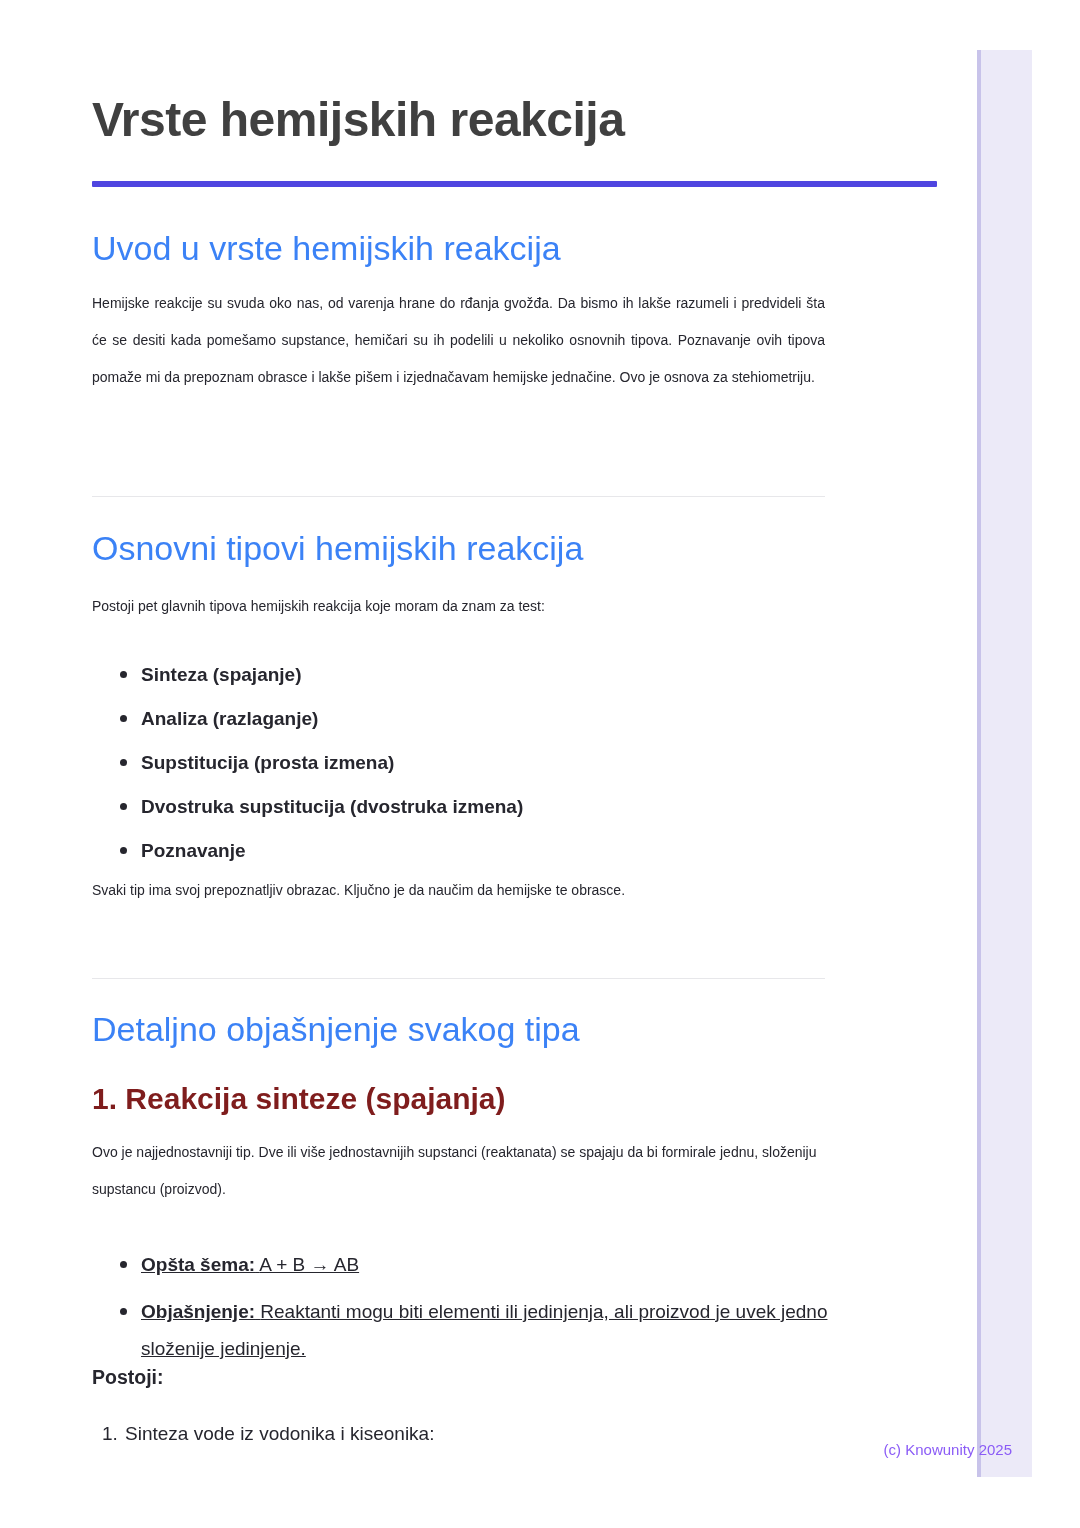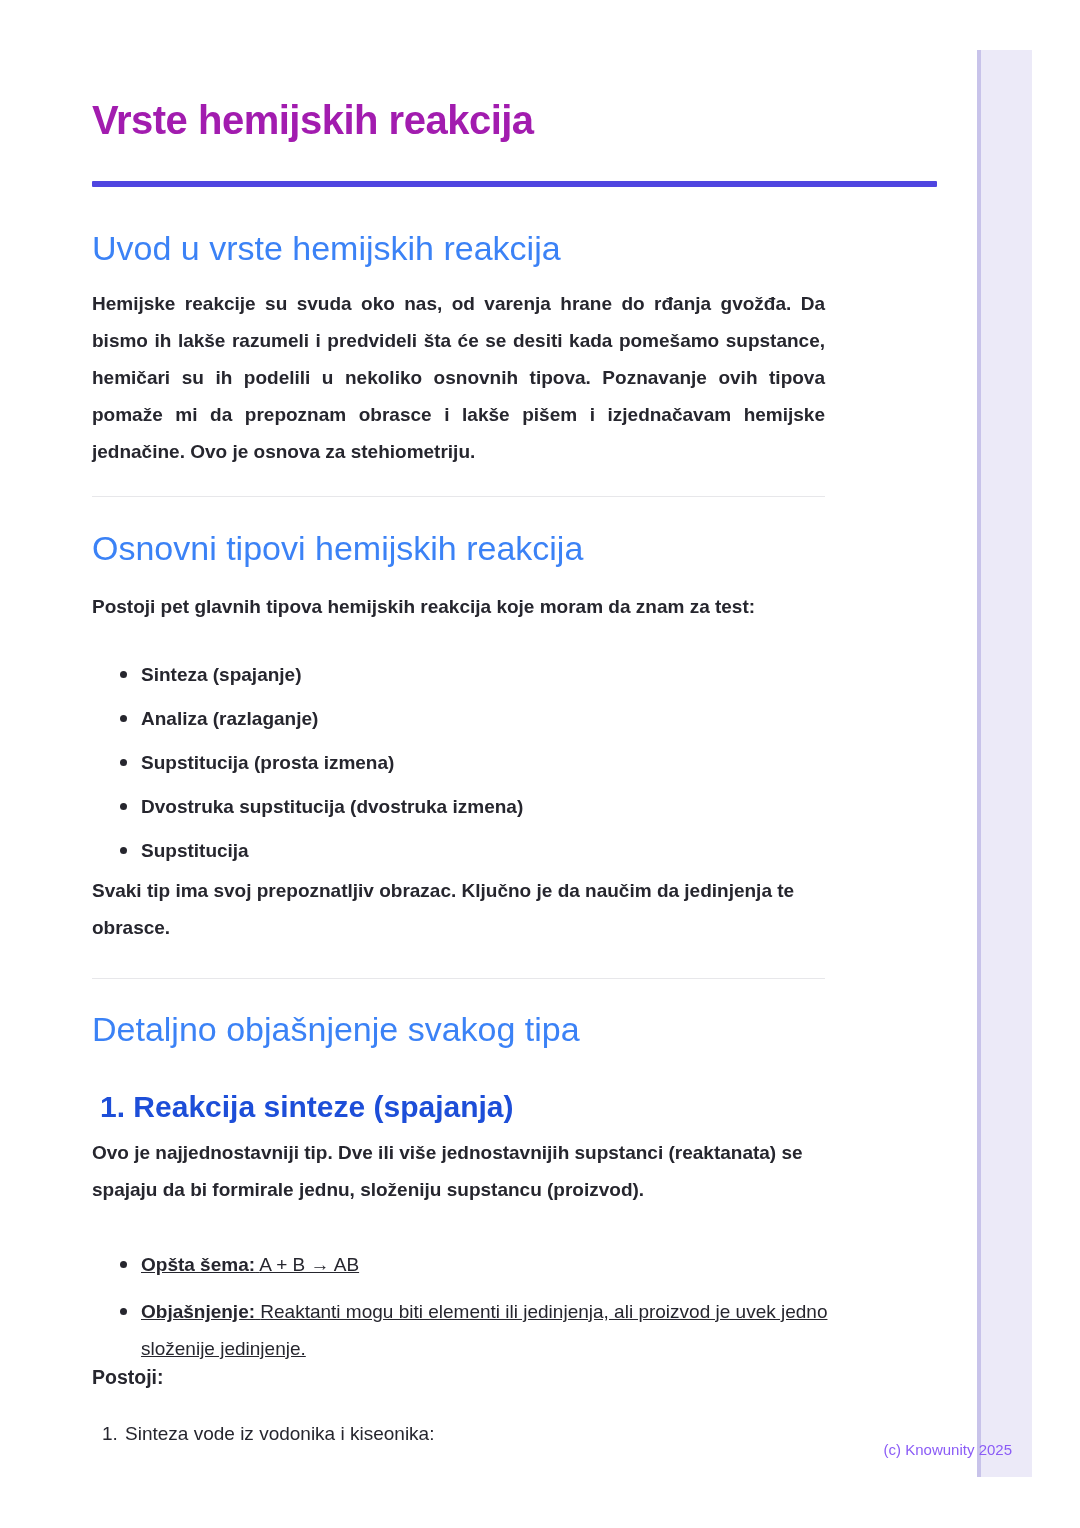--- a/index.html
+++ b/index.html
@@ -7,33 +7,33 @@
   .page{position:relative;width:1080px;height:1528px;background:#ffffff;overflow:hidden;}
 
   
   .strip{position:absolute;left:977px;top:50px;width:51px;height:1427px;
          background:#eceaf8;border-left:4px solid #c8c3ea;z-index:1;}
 
   .content{position:absolute;left:0;top:0;width:1080px;height:1528px;z-index:2;}
 
   .abs{position:absolute;left:92px;}
 
-  .doc-title{top:92px;width:845px;font-size:40px;font-weight:700;line-height:56px;
-             letter-spacing:-0.5px;color:#a21caf;margin:0;}
+  .doc-title{top:92px;width:845px;font-size:48px;font-weight:700;line-height:56px;
+             letter-spacing:-0.5px;color:#404040;margin:0;}
   .title-rule{top:181px;width:845px;height:6px;background:#4f45e0;border-radius:1px;}
 
   .h2{width:845px;font-size:34px;font-weight:400;line-height:41px;color:#3b82f6;margin:0;}
   .h2-intro{top:228px;}
   .h2-types{top:528px;}
   .h2-details{top:1009px;}
 
-  .h3{width:845px;font-size:30px;font-weight:600;line-height:36px;color:#1d4ed8;margin:8px;}
+  .h3{width:845px;font-size:30px;font-weight:600;line-height:36px;color:#7f1d1d;margin:0;}
   .h3-synthesis{top:1081px;}
 
-  .para{width:733px;font-size:19px;font-weight:700;line-height:37px;color:#26262e;margin:0;}
+  .para{width:733px;font-size:14px;font-weight:400;line-height:37px;color:#26262e;margin:0;}
   .justified{text-align:justify;}
   .p-intro{top:285px;}
   .p-types-lead{top:588px;}
   .p-types-outro{top:872px;}
   .p-synthesis{top:1134px;}
 
   .divider{width:733px;height:1px;background:#e7e7ea;}
   .divider-1{top:496px;}
   .divider-2{top:978px;}
 
@@ -76,24 +76,24 @@
 
     <h2 class="abs h2 h2-types">Osnovni tipovi hemijskih reakcija</h2>
 
     <p class="abs para p-types-lead">Postoji pet glavnih tipova hemijskih reakcija koje moram da znam za test:</p>
 
     <ul class="abs blist list-types">
       <li>Sinteza (spajanje)</li>
       <li>Analiza (razlaganje)</li>
       <li>Supstitucija (prosta izmena)</li>
       <li>Dvostruka supstitucija (dvostruka izmena)</li>
-      <li>Supstitucija</li>
+      <li>Poznavanje</li>
     </ul>
 
-    <p class="abs para p-types-outro">Svaki tip ima svoj prepoznatljiv obrazac. Ključno je da naučim da jedinjenja te obrasce.</p>
+    <p class="abs para p-types-outro">Svaki tip ima svoj prepoznatljiv obrazac. Ključno je da naučim da hemijske te obrasce.</p>
 
     <div class="abs divider divider-2"></div>
 
     <h2 class="abs h2 h2-details">Detaljno objašnjenje svakog tipa</h2>
 
     <h3 class="abs h3 h3-synthesis">1. Reakcija sinteze (spajanja)</h3>
 
     <p class="abs para p-synthesis">Ovo je najjednostavniji tip. Dve ili više jednostavnijih supstanci (reaktanata) se spajaju da bi formirale jednu, složeniju supstancu (proizvod).</p>
 
     <ul class="abs blist list-synthesis">

